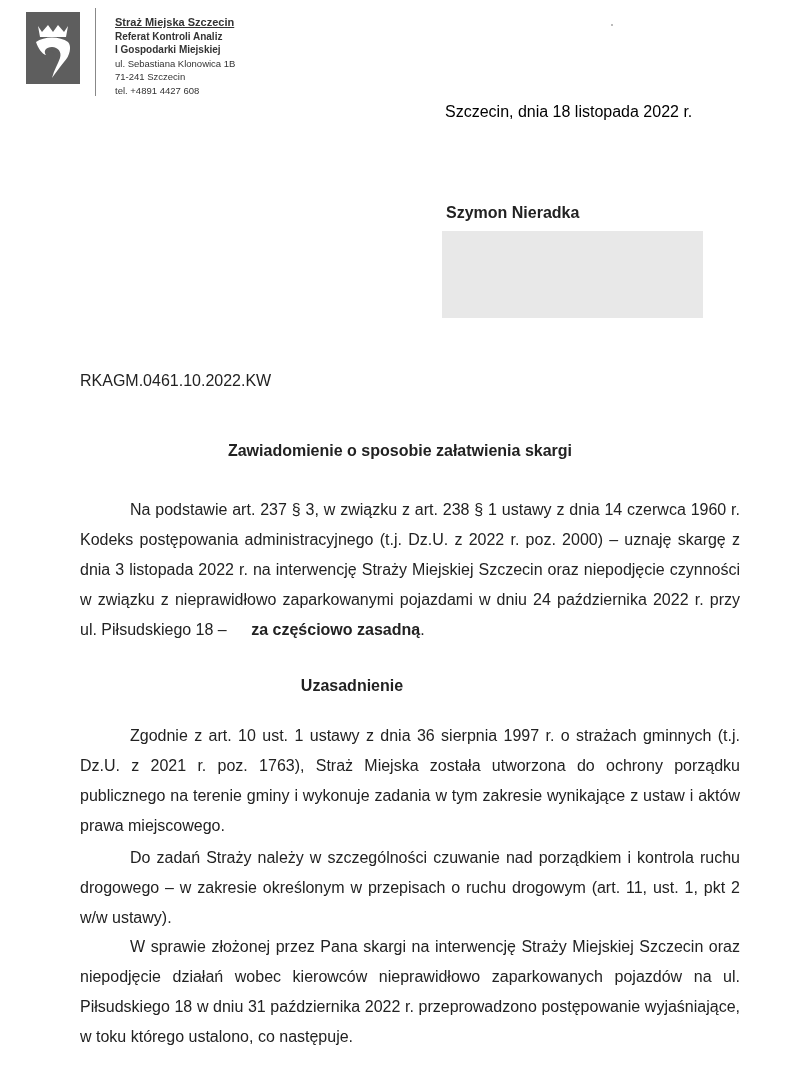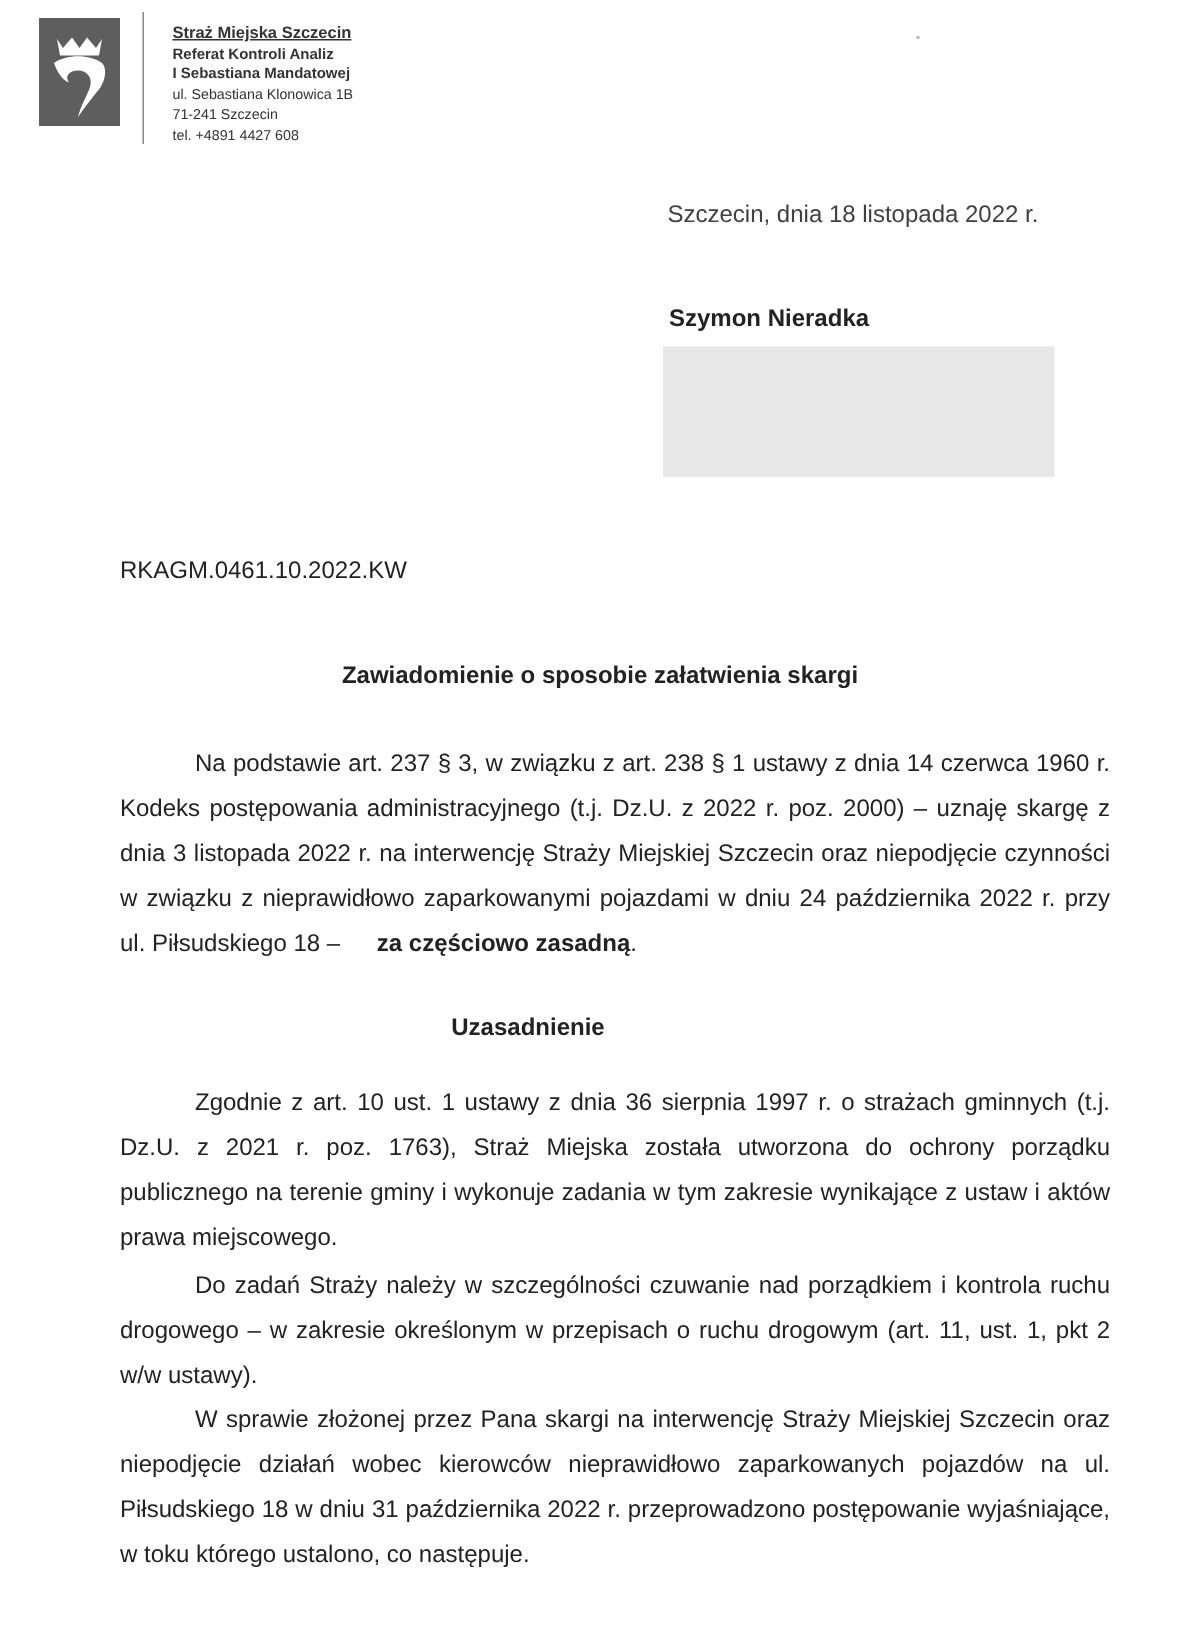--- a/index.html
+++ b/index.html
@@ -15,21 +15,21 @@
     .vline {
       position: absolute; left: 95px; top: 8px; width: 1px; height: 88px; background: #888;
     }
     .letterhead {
       position: absolute; left: 115px; top: 16px; font-size: 10px; line-height: 13.6px; color: #333;
     }
     .letterhead .b { font-weight: bold; }
     .letterhead .b1 { font-size: 11px; text-decoration: underline; }
     .letterhead .n { font-size: 9.5px; }
     .date {
-      position: absolute; left: 445px; top: 103px; font-size: 16px; color: #404040; margin-top: 32px;
+      position: absolute; left: 445px; top: 103px; font-size: 16px; color: #000000;
     }
     .recipient {
       position: absolute; left: 446px; top: 204px; font-size: 16px; font-weight: bold; color: #222;
     }
     .redaction {
       position: absolute; left: 442px; top: 231px; width: 261px; height: 87px; background: #e8e8e8;
     }
     .signature {
       position: absolute; left: 80px; top: 372px; font-size: 16px; font-weight: normal; color: #222;
     }
@@ -63,21 +63,21 @@
 
     <path d="M10 30 C18 24, 34 24, 42 30 C46 34, 44 44, 38 50 C34 55, 30 60, 26 66 C28 58, 32 52, 34 46 C36 40, 32 35, 26 35 C20 35, 17 39, 20 43 C16 42, 12 36, 10 30 Z" fill="#ffffff"></path>
     <path d="M20 40 C23 38, 28 39, 29 43 C25 42, 22 42, 20 40 Z" fill="#5e5e5e"></path>
   </svg>
 </div>
 <div class="vline"></div>
 
 <div class="letterhead">
   <div class="b b1">Straż Miejska  Szczecin</div>
   <div class="b">Referat  Kontroli Analiz</div>
-  <div class="b">I Sebastiana Mandatowej</div>
+  <div class="b">I Gospodarki Miejskiej</div>
   <div class="n">ul. Sebastiana Klonowica 1B</div>
   <div class="n">71-241 Szczecin</div>
   <div class="n">tel. +4891 4427 608</div>
 </div>
 
 <div class="speck"></div>
 
 <div class="date">Szczecin, dnia 18 listopada 2022 r.</div>
 
 <div class="recipient">Szymon Nieradka</div>

